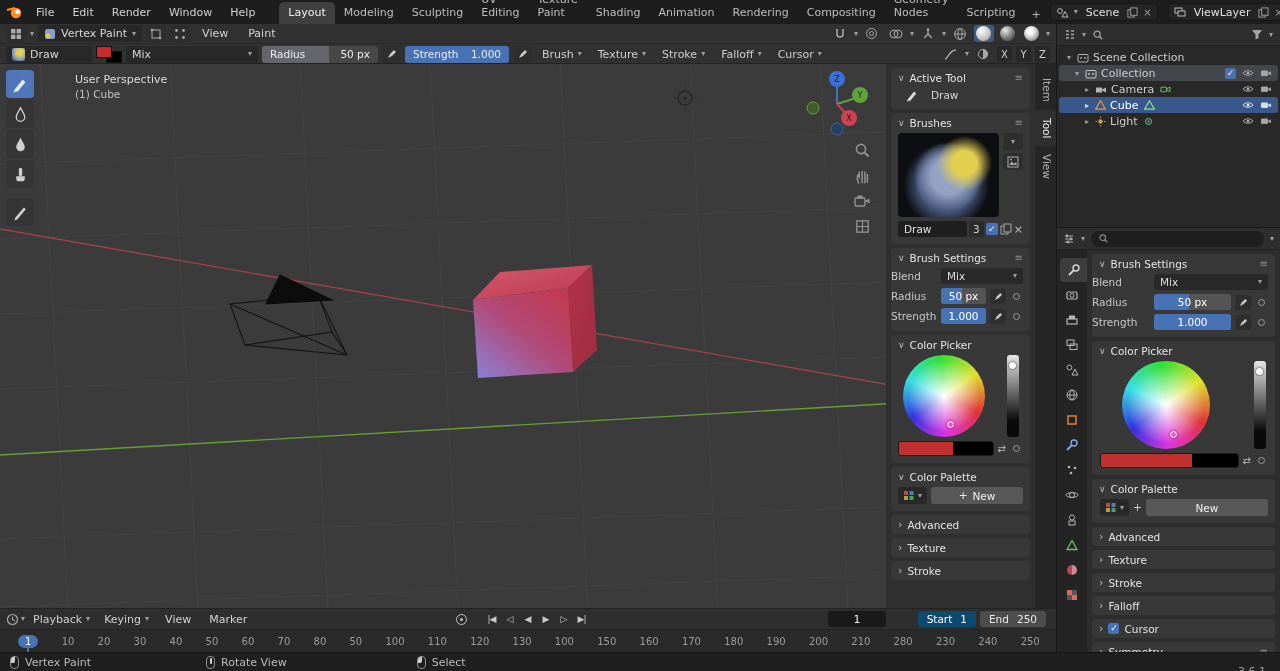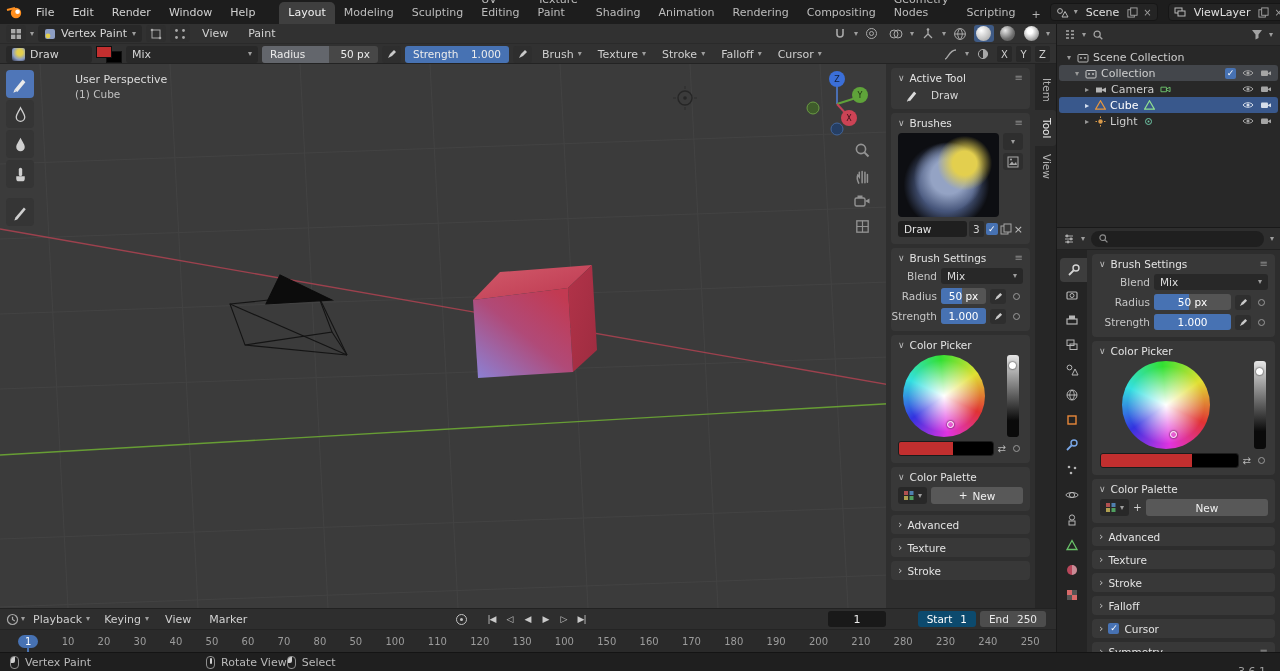--- a/index.html
+++ b/index.html
@@ -62,21 +62,21 @@
   .npanel{position:absolute;top:0;right:21px;width:149px;height:100%;background:#2f2f2f;overflow:hidden;font-size:10.5px;}
   .ntabs{position:absolute;top:0;right:0;width:21px;height:100%;background:#262626;display:flex;flex-direction:column;align-items:stretch;padding-top:6px;}
   .ntab{writing-mode:vertical-rl;font-size:10.5px;color:#b2b2b2;padding:8px 3px;text-align:center;}
   .ntab.active{background:#2f2f2f;color:#ececec;border-radius:0 3px 3px 0;}
   .sec{background:#383838;border-radius:4px;margin:4px 5px;padding:1px 0 5px;}
   .sec.closed{padding:0;height:19px;display:flex;align-items:center;}
   .sec-h{display:flex;align-items:center;gap:5px;padding:3px 7px 2px;color:#e3e3e3;}
   .sec.closed .sec-h{flex:1;padding:0 7px;}
   .openg{font-size:9px;color:#bcbcbc;}
   .prow{display:flex;align-items:center;gap:4px;padding:2px 7px 2px 0;}
-  .plabel{width:46px;text-align:right;color:#c6c6c6;flex:none;}
+  .plabel{width:46px;text-align:left;color:#c6c6c6;flex:none;}
   .dd{flex:1;height:16px;background:#282828;border-radius:3px;display:flex;align-items:center;justify-content:space-between;padding:0 6px;color:#dcdcdc;}
   .pslider{position:relative;flex:1;height:16px;background:#545454;border-radius:3px;overflow:hidden;display:flex;align-items:center;justify-content:center;color:#fff;}
   .pslider span{position:relative;z-index:1;}
   .pfill{position:absolute!important;left:0;top:0;bottom:0;background:#4772b3;z-index:0!important;}
   .dotbtn{width:13px;height:15px;display:flex;align-items:center;justify-content:center;}
   .dotbtn i{display:block;width:7px;height:7px;border:1px solid #999;border-radius:50%;}
   .thumb{width:104px;height:84px;border-radius:4px;background:
      radial-gradient(circle at 66% 36%, #e3cf4e 0 14%, rgba(227,207,78,0) 32%),
      radial-gradient(circle at 50% 52%, #94a3c4 0 26%, rgba(148,163,196,0) 52%),
      radial-gradient(circle at 48% 62%, #46557a 0 36%, rgba(70,85,122,0) 58%),
@@ -1161,20 +1161,20 @@
 
   <footer class="statusbar">
     <span class="sb-item" style="margin-left:10px;">
       <span class="mouse lmb"></span>
       <span>Vertex Paint</span>
     </span>
     <span class="sb-item" style="margin-left:115px;">
       <span class="mouse mmb"></span>
       <span>Rotate View</span>
     </span>
-    <span class="sb-item" style="">
+    <span class="sb-item" style="margin-left:130px;">
       <span class="mouse lmb"></span>
       <span>Select</span>
     </span>
     <span style="margin-left:auto;margin-right:14px;color:#9d9d9d;margin-top:18px;">3.6.1</span>
   </footer>
 
 </div>
 
 </body></html>

